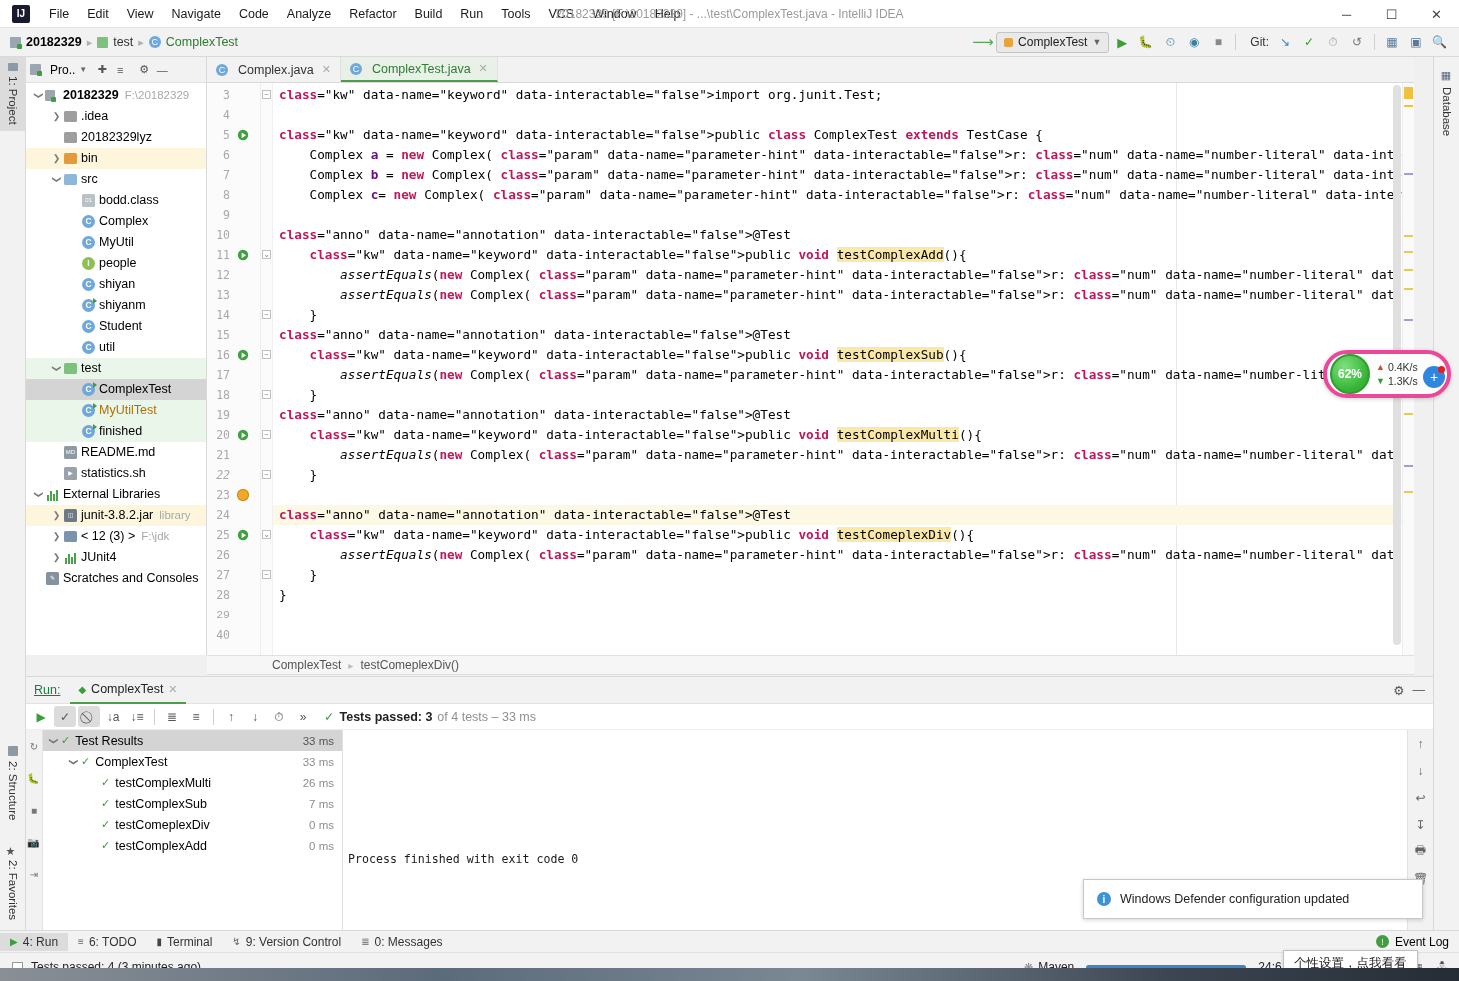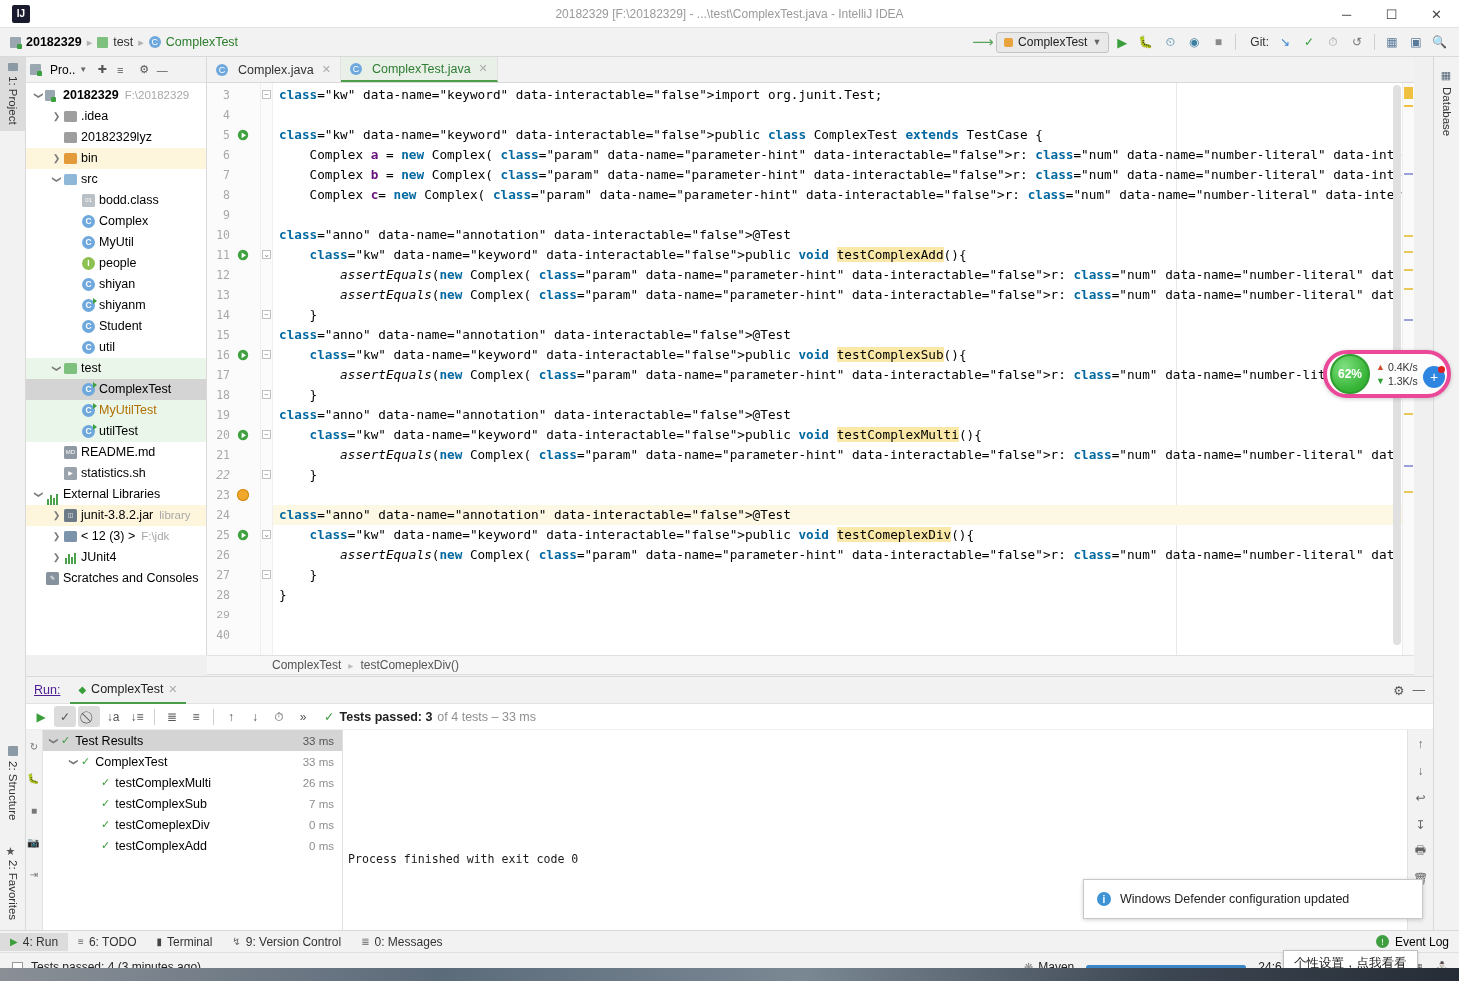--- a/index.html
+++ b/index.html
@@ -130,21 +130,21 @@
   .gutter .run-ico svg{display:block;}
   .gutter .bulb { position:absolute; left:30px; width:12px;height:12px;border-radius:50%;
                   background:#f0a72b; box-shadow:0 0 0 1px #d08a10 inset; }
   .foldcol { width:12px; background:#fbfbfb; flex:none; position:relative; border-right:1px solid #f0f0f0;}
   .fold { position:absolute; left:1px; width:9px;height:9px;border:1px solid #c0c0c0;background:#fff;
           display:flex;align-items:center;justify-content:center;font-size:8px;color:#888;line-height:1;}
   .code { position:relative; flex:1; font-family:"DejaVu Sans Mono", monospace; font-size:12.7px;
           padding-left:6px; }
   .cl { position:absolute; left:6px; white-space:pre; height:20px; line-height:20px; }
   .hl-line { position:absolute; left:0; right:0; height:20px; background:#fdf8e3; }
-  .kw { color:#0369a1; font-weight:bold; }
+  .kw { color:#be185d; font-weight:bold; }
   .mth-hl { background:#fae8a8; }
   .fld { color:#660e7a; font-weight:bold; }
   .ital { font-style:italic; }
   .brd { position:absolute; left:903px; top:0; bottom:0; width:1px; background:#e8e8e8; }
   .marker-rail { position:absolute; right:0; top:0; width:12px; bottom:0; background:#fafafa; border-left:1px solid #eee; }
   .mk { position:absolute; left:1px; width:9px; height:2px; }
   .scrollthumb { position:absolute; right:13px; top:2px; width:8px; height:560px; background:#e0e0e0; border-radius:4px;}
 
   
   .editor-crumb {
@@ -159,21 +159,21 @@
               background:#f2f2f2; border-left:1px solid #d9d9d9; }
   .rtab { position:absolute; top:6px; left:0; width:26px;
           writing-mode:vertical-rl; font-size:11.5px; color:#333;
           display:flex; align-items:center; justify-content:flex-start; gap:5px; padding:6px 0; }
 
   
   .runpanel { position:absolute; left:26px; top:676px; width:1407px; height:254px; background:#fff;
               border-top:1px solid #d9d9d9; }
   .run-head { height:27px; background:#f2f2f2; display:flex; align-items:center; padding:0 8px;
               border-bottom:1px solid #e2e2e2; font-size:12.5px; }
-  .run-head .lbl { color:#4c1d95; margin-right:10px;text-decoration:underline; }
+  .run-head .lbl { color:#15803d; margin-right:10px;text-decoration:underline; }
   .run-tab { display:flex;align-items:center;gap:5px;padding:0 8px; height:27px;
              border-bottom:2px solid #4a9e4a; color:#222; }
   .run-head .right-ic { margin-left:auto; display:flex; gap:8px; color:#555; }
   .run-toolrow { height:26px; display:flex; align-items:center; gap:2px; padding-left:4px;
                  background:#fff; border-bottom:1px solid #eee; font-size:12.5px; }
   .rt-btn { width:22px;height:21px;display:flex;align-items:center;justify-content:center;
             color:#555;font-size:12px; border-radius:3px; }
   .rt-btn.on { background:#dcdcdc; }
   .status-pass { margin-left:8px; color:#222; display:flex; align-items:center; gap:5px; }
   .status-pass b { font-weight:bold; }
@@ -249,20 +249,35 @@
   .desktop-edge { position:absolute; left:0; top:968px; width:1459px; height:13px;
                   background:linear-gradient(90deg,#8a8f96,#5c6b7a 30%,#7a8894 55%,#3c4652 80%,#262c35); }
 </style>
 </head>
 <body>
 
 <div id="app">
 
   <div class="titlebar">
     <div class="ij-logo">IJ</div>
+    <div class="menu">
+      <div class="menu-item">File</div>
+      <div class="menu-item">Edit</div>
+      <div class="menu-item">View</div>
+      <div class="menu-item">Navigate</div>
+      <div class="menu-item">Code</div>
+      <div class="menu-item">Analyze</div>
+      <div class="menu-item">Refactor</div>
+      <div class="menu-item">Build</div>
+      <div class="menu-item">Run</div>
+      <div class="menu-item">Tools</div>
+      <div class="menu-item">VCS</div>
+      <div class="menu-item">Window</div>
+      <div class="menu-item">Help</div>
+    </div>
     <div class="win-title">20182329 [F:\20182329] - ...\test\ComplexTest.java - IntelliJ IDEA</div>
     <div class="win-btns">
       <div class="win-btn">─</div>
       <div class="win-btn">☐</div>
       <div class="win-btn close">✕</div>
     </div>
   </div>
 
   <div class="navbar">
     <div class="crumb">
@@ -437,37 +452,37 @@
           <span class="ti">
             <span class="c-icon c-blue c-test">C</span>
           </span>
           <span class=" lbl-orange">MyUtilTest</span>
         </div>
         <div class="trow hl-green" style="padding-left: 42px;">
           <span class="arrow" style=""></span>
           <span class="ti">
             <span class="c-icon c-blue c-test">C</span>
           </span>
-          <span class="">utilTest</span>
+          <span class="">finished</span>
         </div>
         <div class="trow" style="padding-left: 24px;">
           <span class="arrow" style=""></span>
           <span class="ti">
             <span class="misc-ico" style="background:#8e99a4">MD</span>
           </span>
           <span class="">README.md</span>
         </div>
         <div class="trow" style="padding-left: 24px;">
           <span class="arrow" style=""></span>
           <span class="ti">
             <span class="misc-ico" style="background:#9aa3ac">▶</span>
           </span>
           <span class="">statistics.sh</span>
         </div>
-        <div class="trow" style="padding-left: 6px; align-items: flex-end;">
+        <div class="trow" style="padding-left: 6px;">
           <span class="arrow" style="transform:rotate(90deg);display:inline-block;">❯</span>
           <span class="ti">
             <span class="lib-ico">
               <i style="height:6px"></i>
               <i style="height:10px"></i>
               <i style="height:7px"></i>
               <i style="height:11px"></i>
             </span>
           </span>
           <span class="">External Libraries</span>

